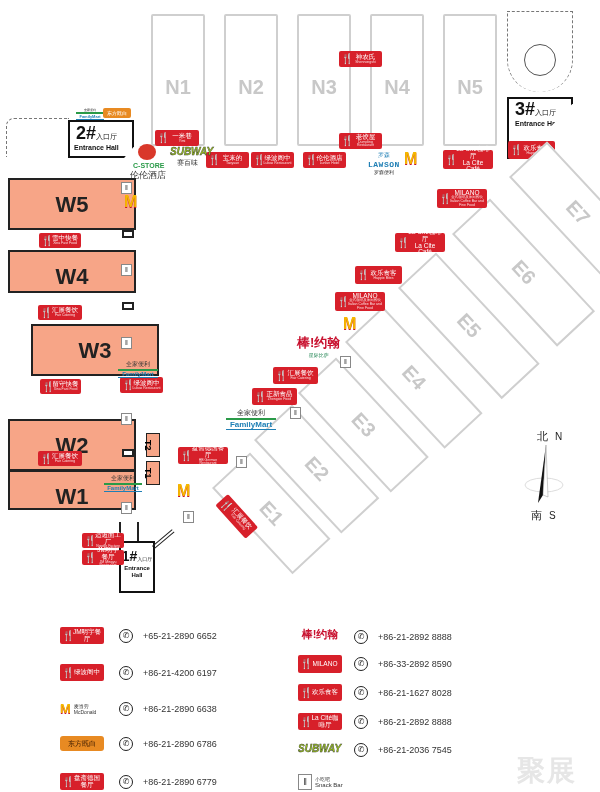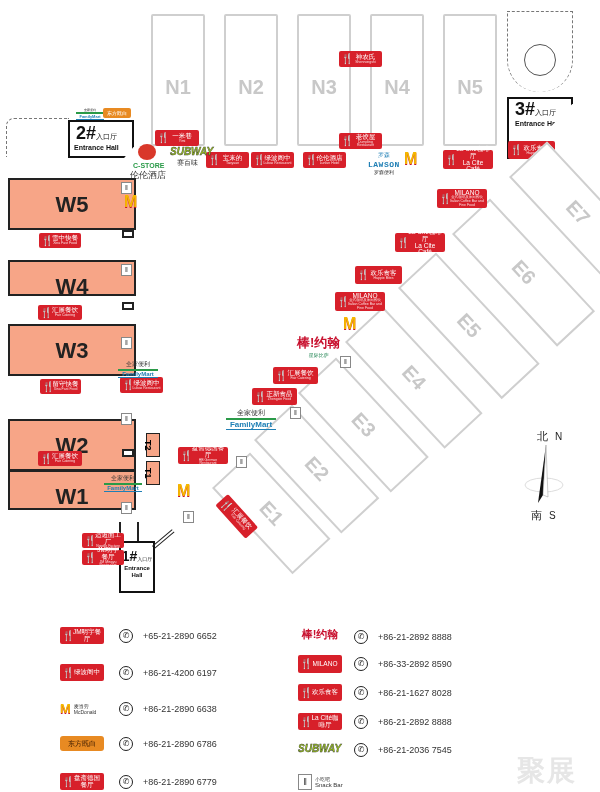--- a/index.html
+++ b/index.html
@@ -143,25 +143,25 @@
   <span style="display:block;font-size:6px;color:#1f7fb5;">罗森</span>
   <span style="display:block;font-size:8px;color:#1f7fb5;font-weight:bold;letter-spacing:.5px;font-family:Liberation Mono, monospace;">LAWSON</span>
   <span style="display:block;font-size:5px;color:#333;">罗森便利</span>
 </div>
 <div class="mcd" style="left:404px;top:151px;">M</div>
 
 <div class="whall" style="top:178px;height:52px;">
     <div class="lbl">W5</div>
   </div>
 <div class="wbox" style="left:122px;top:230px;"></div>
-<div class="whall" style="top:260px;height:36px;">
+<div class="whall" style="top:250px;height:43px;">
     <div class="lbl">W4</div>
   </div>
 <div class="wbox" style="left:122px;top:302px;"></div>
-<div class="whall" style="top:324px;height:52px;">
+<div class="whall" style="top:324px;height:52px;margin-left:23px;">
     <div class="lbl">W3</div>
   </div>
 <div class="whall" style="top:419px;height:52px;padding-left:28px;">
     <div class="lbl">W2</div>
   </div>
 <div class="wbox" style="left:122px;top:449px;"></div>
 <div class="whall" style="top:470px;height:40px;text-decoration:underline;">
     <div class="lbl">W1</div>
   </div>
 

